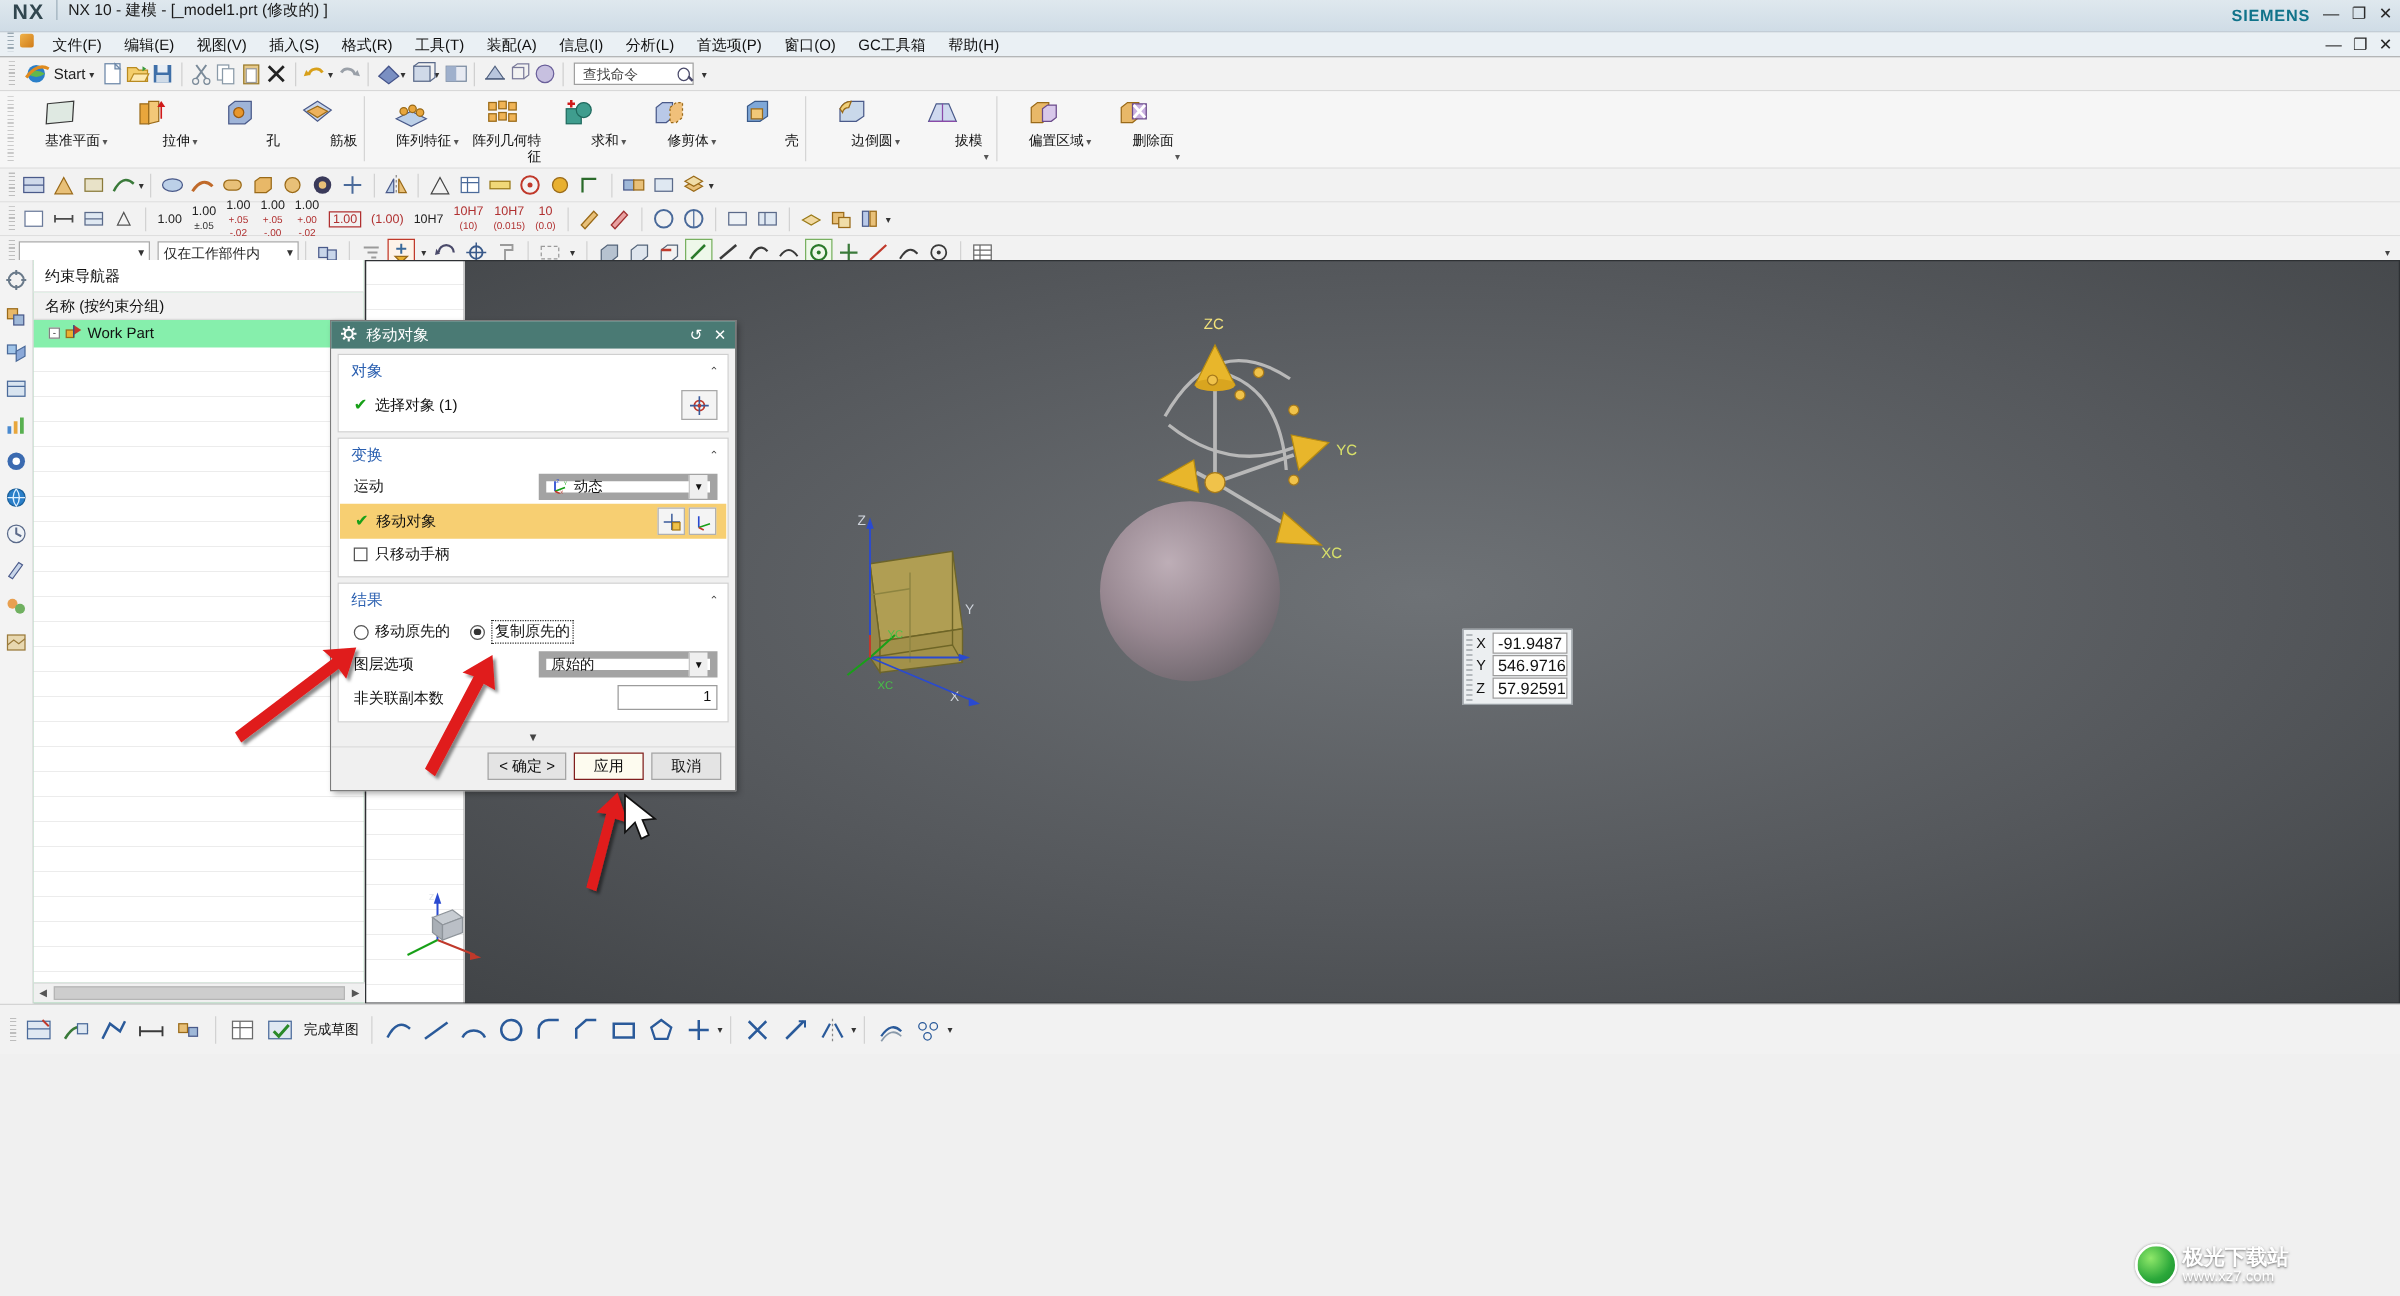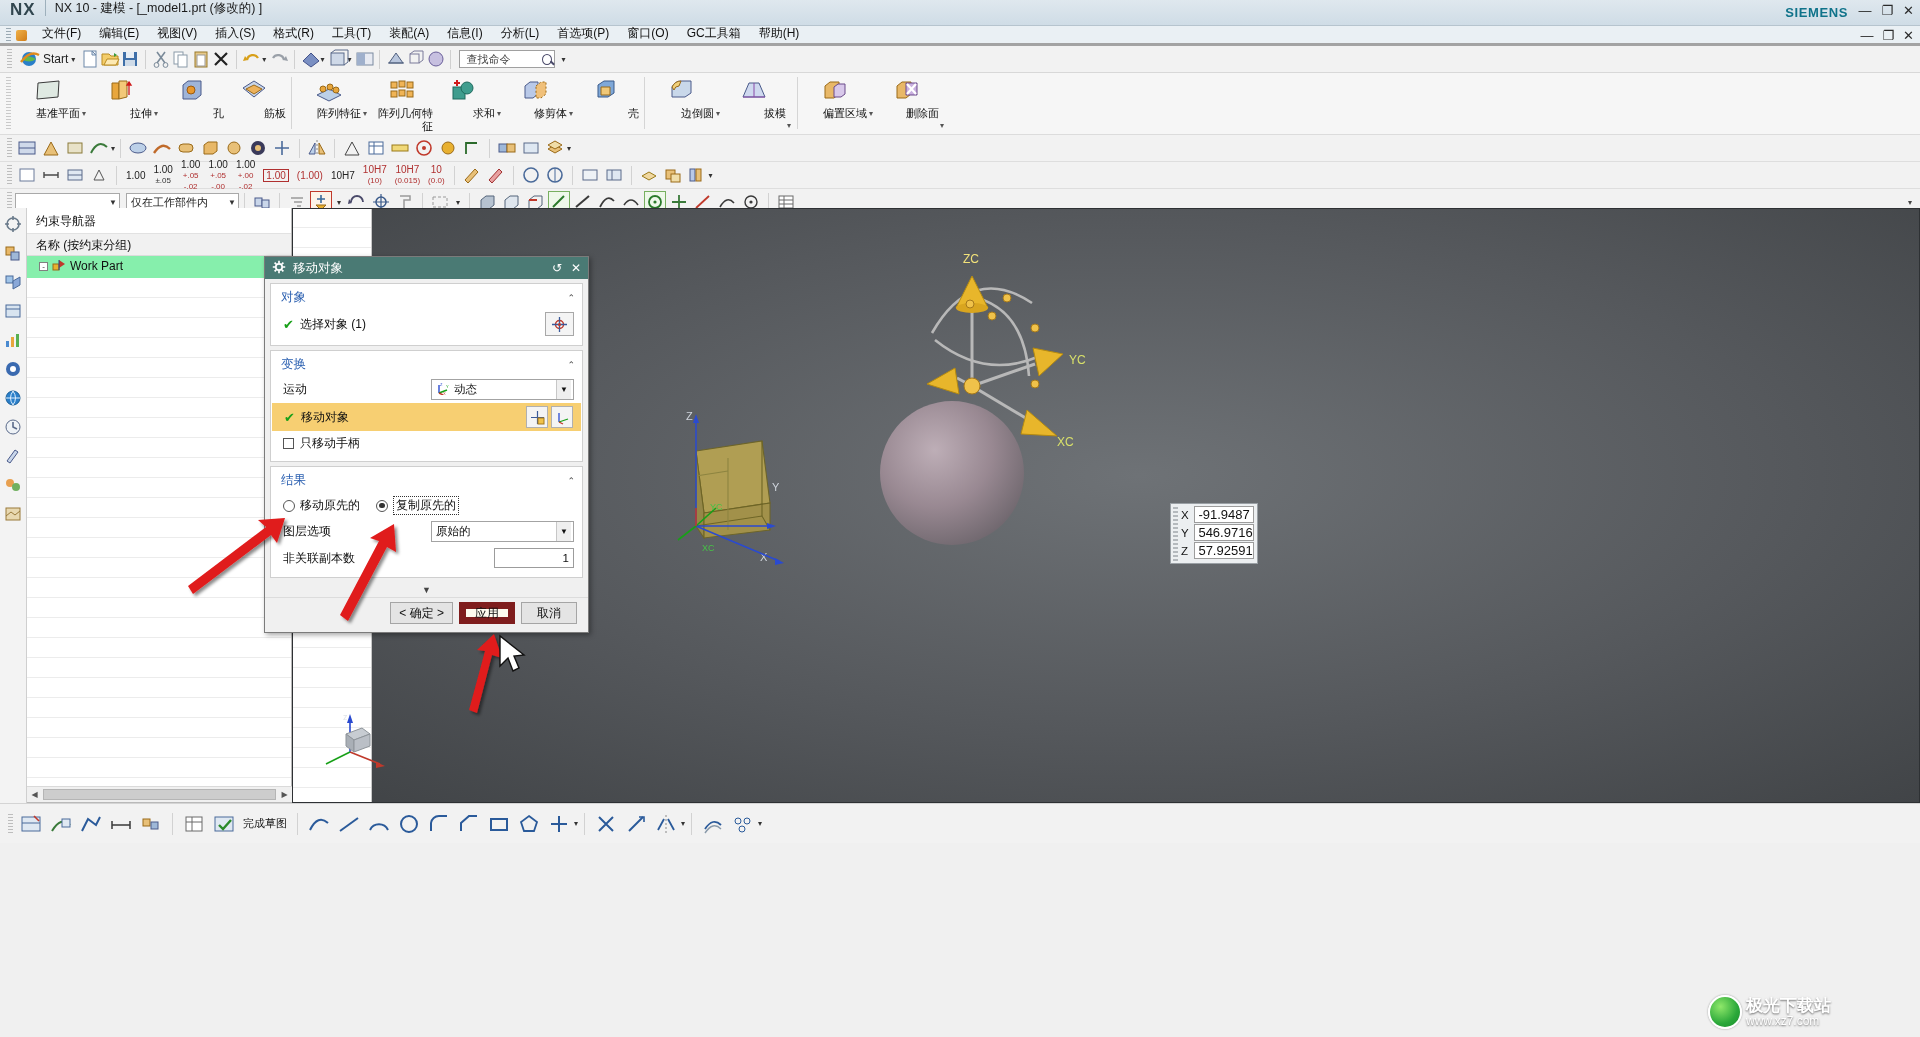--- a/index.html
+++ b/index.html
@@ -31,22 +31,22 @@
   .siemens {
     position: absolute; right: 72px; top: 5px;
     font-size: 13px; font-weight: bold; letter-spacing: .6px; color: #10738a;
   }
   .wbtns { position:absolute; right: 6px; top: 4px; display:flex; gap:10px; }
   .wbtn { font-size: 13px; color: #2a2a2a; line-height: 14px; cursor: default; }
 
   
   .menubar {
     position: absolute; left: 0; top: 26px; width: 1920px; height: 20px;
-    background: #eaf0f4; border-bottom: 3px solid #a3a3a3;
-    display: flex; align-items: flex-end; padding-left: 6px;
+    background: #eaf0f4; border-bottom: 1px solid #a3a3a3;
+    display: flex; align-items: flex-start; padding-left: 6px;
   }
   .grip { width:5px; height:15px; background:
       repeating-linear-gradient(to bottom, #9aa9b3 0 1px, transparent 1px 3px);
       margin-right: 4px; }
   .menu-icon { width:14px; height:14px; margin-right:4px; position:relative; }
   .menu-icon::before {
     content:''; position:absolute; left:1px; top:1px; width:11px; height:11px;
     background: linear-gradient(135deg,#f0b24a,#d07c18); border-radius:2px;
   }
   .menuitem { padding: 0 9px; font-size: 12px; color:#111; white-space: nowrap; line-height:20px; }
@@ -171,21 +171,21 @@
   .grp-hdr { display:flex; align-items:center; justify-content:space-between;
              padding:1px 7px 3px 10px; }
   .grp-hdr .gt { color:#2a5fb0; font-size:12.5px; }
   .grp-hdr .gc { color:#444; font-size:9px; }
   .row { display:flex; align-items:center; padding:3px 8px 3px 12px; min-height:24px; }
   .row .lab { font-size:12px; color:#111; }
   .chk-ok { color:#18a018; font-size:13px; font-weight:bold; margin-right:6px; }
   .spacer { flex:1; }
   .sel-btn { width:29px; height:24px; border:1px solid #a8a8a8; background:#f4f4f4;
              display:flex; align-items:center; justify-content:center; }
-  .dd { height:21px; border:1px solid #a3a3a3; background:#fff; display:flex;
+  .dd { height:21px; border:6px solid #a3a3a3; background:#fff; display:flex;
         align-items:center; padding:0 2px 0 4px; font-size:11.5px; color:#111; }
   .dd .arrowbox { width:15px; height:19px; background:#efefef; border-left:1px solid #c7c7c7;
                   display:flex; align-items:center; justify-content:center; font-size:8px;
                   margin-left:auto; }
   .hilite-row { background:#f7cf72; }
   .mini-btn { width:22px; height:22px; border:1px solid #b0b0b0; background:#f4f4f4;
               display:flex; align-items:center; justify-content:center; margin-left:3px;}
   .cb { width:11px; height:11px; border:1.3px solid #555; background:#fff; margin-right:6px; }
   .radio { width:12px; height:12px; border:1.4px solid #555; border-radius:50%;
            background:#fff; margin-right:5px; position:relative; flex:none; }
@@ -193,21 +193,21 @@
            width:5.4px; height:5.4px; border-radius:50%; background:#333; }
   .focus-dots { border:1px dotted #333; padding:0 2px; }
   .num-in { height:20px; width:80px; border:1px solid #9c9c9c; background:#fff;
             text-align:right; padding-right:4px; font-size:11.5px; line-height:18px; color:#111;}
   .dlg-more { text-align:center; font-size:9px; color:#444; padding:3px 0 2px 0; }
   .dlg-foot { display:flex; justify-content:flex-end; gap:6px;
               padding:4px 11px 8px 0; background:#f0f0f0; border-top:1px solid #dcdcdc;}
   .btn { min-width:56px; height:22px; border:1px solid #a5a5a5; background:#e4e4e4;
          font-size:12px; color:#111; display:flex; align-items:center;
          justify-content:center; padding:0 8px;}
-  .btn.apply { background:#fdfbef; border:7px solid #7f1d1d; }
+  .btn.apply { background:#fdfbef; border:1px solid #7f1d1d; }
 
   
   .annot { position:absolute; z-index:60; pointer-events:none; }
 
   
   .coordbox {
     position:absolute; left:1170px; top:503px; width:88px;
     background:#eceff1; border:1px solid #9aa0a5; padding:2px 3px 3px 10px; z-index:40;
   }
   .coordbox .handle { position:absolute; left:2px; top:3px; width:5px; height:54px;

